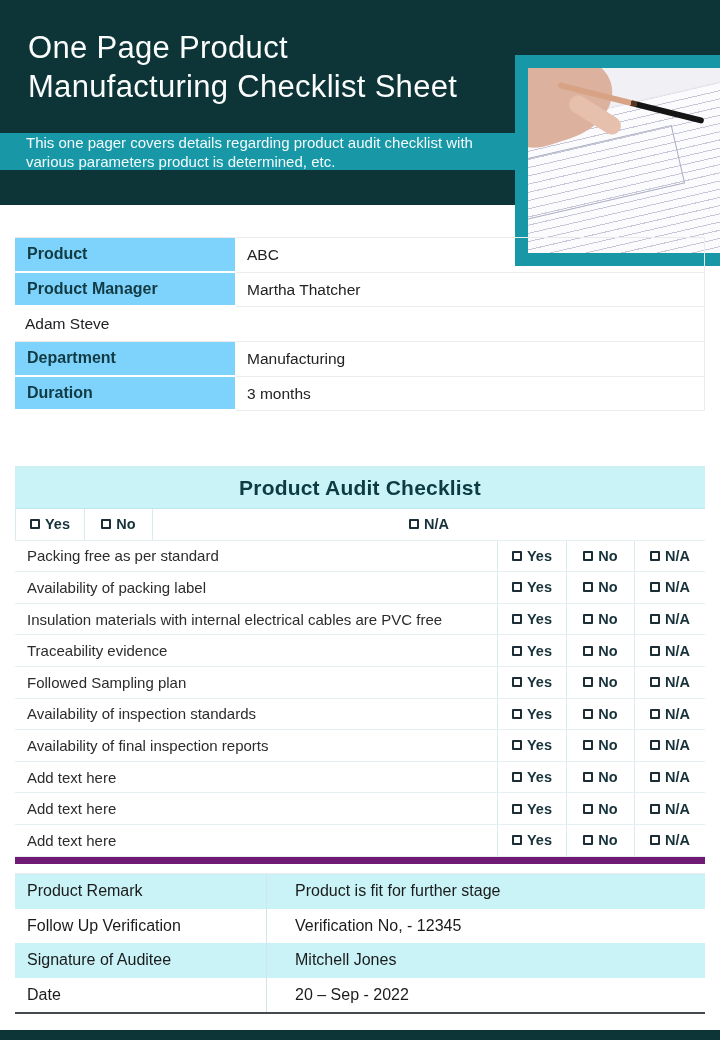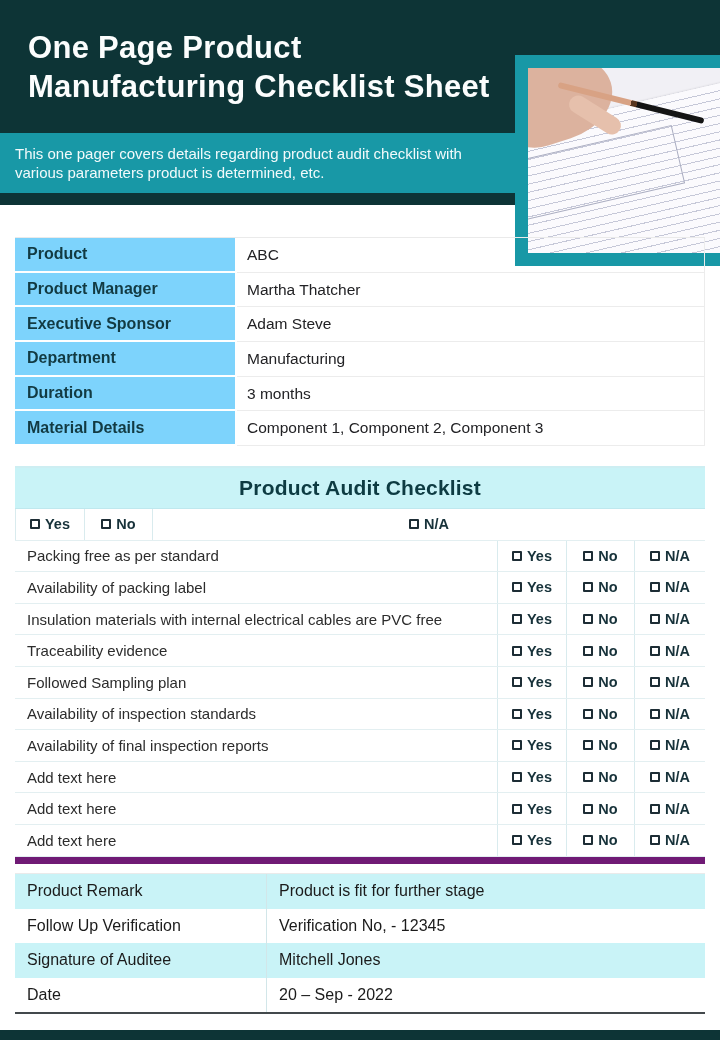--- a/index.html
+++ b/index.html
@@ -1,22 +1,22 @@
 <!DOCTYPE html>
 <html><head>
 <meta charset="utf-8">
 <style>
   * { margin:0; padding:0; box-sizing:border-box; }
   body { background:#888; font-family:"Liberation Sans", sans-serif; }
   .page { position:relative; width:720px; height:1040px; background:#ffffff; overflow:hidden; margin:0 auto; }
 
   
   .header-block { position:absolute; left:0; top:0; width:720px; height:205px; background:#0d3436; }
-  .title { position:absolute; left:28px; top:28px; color:#fbfdfd; font-size:31px; font-weight:700; line-height:39px; letter-spacing:0.3px; }
-  .banner { position:absolute; left:0; top:133px; width:720px; height:60px; background:#1898a6; display:flex; flex-direction:column; justify-content:center; padding-left:15px; color:#f2fafb; font-size:15px; line-height:19px; }
+  .title { position:absolute; left:28px; top:28px; color:#fbfdfd; font-size:31px; font-weight:400; line-height:39px; letter-spacing:0.3px; }
+  .banner { position:absolute; left:0; top:133px; width:720px; height:37px; background:#1898a6; display:flex; flex-direction:column; justify-content:center; padding-left:26px; color:#f2fafb; font-size:15px; line-height:19px; }
 
   
   .photo-frame { position:absolute; left:515px; top:55px; width:225px; height:211px; background:#1898a6; }
   .photo { position:absolute; left:13px; top:13px; right:5px; bottom:13px; background:#dde1e8; overflow:hidden; }
   .photo div { position:absolute; }
   .ph-folder { right:-30px; bottom:-45px; width:230px; height:130px; background:#221d20; transform:rotate(-9deg); border-radius:4px; }
   .ph-paper-back { left:18px; top:-55px; width:230px; height:110px; background:#f1f0f5; transform:rotate(-27deg); box-shadow:0 1px 2px rgba(0,0,0,.25); }
   .ph-paper-mid { left:-25px; top:48px; width:245px; height:175px; background:#ececf2; transform:rotate(-17deg); }
   .ph-paper-main { left:-18px; top:38px; width:240px; height:175px; background:#fbfafd; transform:rotate(-13deg);
       background-image:repeating-linear-gradient(0deg, transparent 0 7px, #c6c8d8 7px 8px); box-shadow:0 1px 3px rgba(0,0,0,.3); }
@@ -41,21 +41,21 @@
       color:#0d3b42; font-size:21px; font-weight:700; letter-spacing:0.2px; border-bottom:1px solid #bfe8ee; }
   .cl-row { display:flex; height:31.6px; border-bottom:1px solid #e3eff1; background:#fff; }
   .cl-item { width:482px; display:flex; align-items:center; padding-left:12px; font-size:15px; color:#2c2c2c; }
   .cl-opt { display:flex; align-items:center; justify-content:center; border-left:1px solid #d9ebee;
       font-weight:700; font-size:14.5px; color:#17323a; cursor:pointer; }
   .cl-opt.yes { width:69px; } .cl-opt.no { width:68px; } .cl-opt.na { flex:1; }
   .cb { width:10px; height:10px; border:2px solid #1d2d35; background:#fff; display:inline-block; margin-right:5px; border-radius:1px; }
 
   
   .summary { position:absolute; left:15px; top:873px; width:690px; border-top:1px solid #eaeaea; border-bottom:2px solid #43494c; }
-  .sum-row { display:flex; height:34.6px; font-size:16px; color:#1b1b1b; }
+  .sum-row { display:flex; height:34.6px; font-size:16px; color:#1b1b1b;gap:16px; }
   .sum-row.band { background:#c9f3f7; }
   .sum-label { width:252px; display:flex; align-items:center; padding-left:12px; border-right:1px solid #d2e6e9; }
   .sum-value { flex:1; display:flex; align-items:center; padding-left:12px; }
 
   .footer-bar { position:absolute; left:0; top:1030px; width:720px; height:10px; background:#0d3436; }
 </style>
 </head>
 <body>
 
 <div class="page">
@@ -89,34 +89,29 @@
   <div class="info-table">
     <div class="info-row">
       <div class="info-label">Product</div>
       <div class="info-value">ABC</div>
     </div>
     <div class="info-row">
       <div class="info-label">Product Manager</div>
       <div class="info-value">Martha Thatcher</div>
     </div>
     <div class="info-row">
-      <div class="info-label">Executive Sponsor</div>
       <div class="info-value">Adam Steve</div>
     </div>
     <div class="info-row">
       <div class="info-label">Department</div>
       <div class="info-value">Manufacturing</div>
     </div>
     <div class="info-row">
       <div class="info-label">Duration</div>
       <div class="info-value">3 months</div>
-    </div>
-    <div class="info-row">
-      <div class="info-label">Material Details</div>
-      <div class="info-value">Component 1, Component 2, Component 3</div>
     </div>
   </div>
 
   <div class="checklist">
     <div class="cl-header">Product Audit Checklist</div>
 
     <div class="cl-row">
       <div class="cl-opt yes">
           <span class="cb"></span>
           <span>Yes</span>

